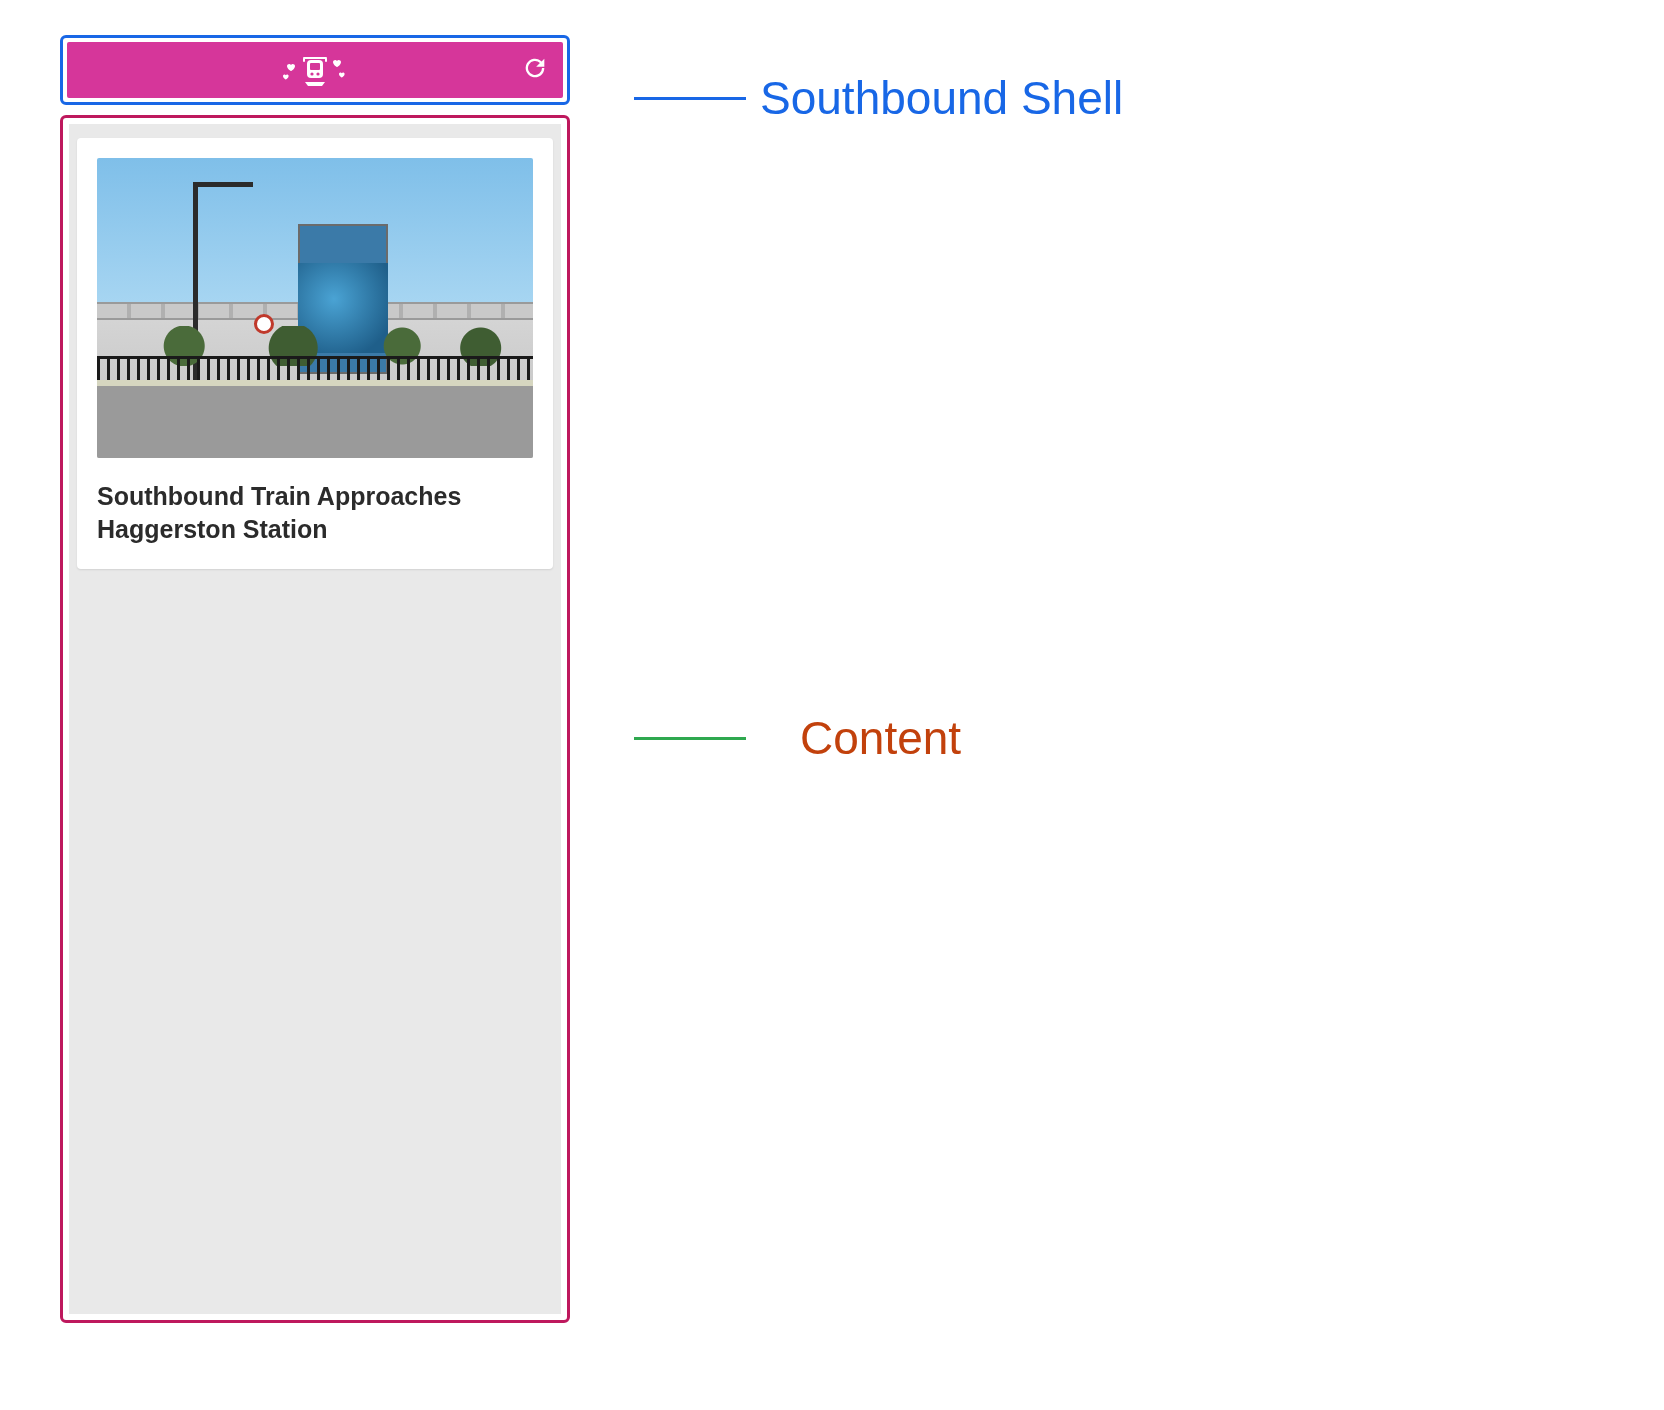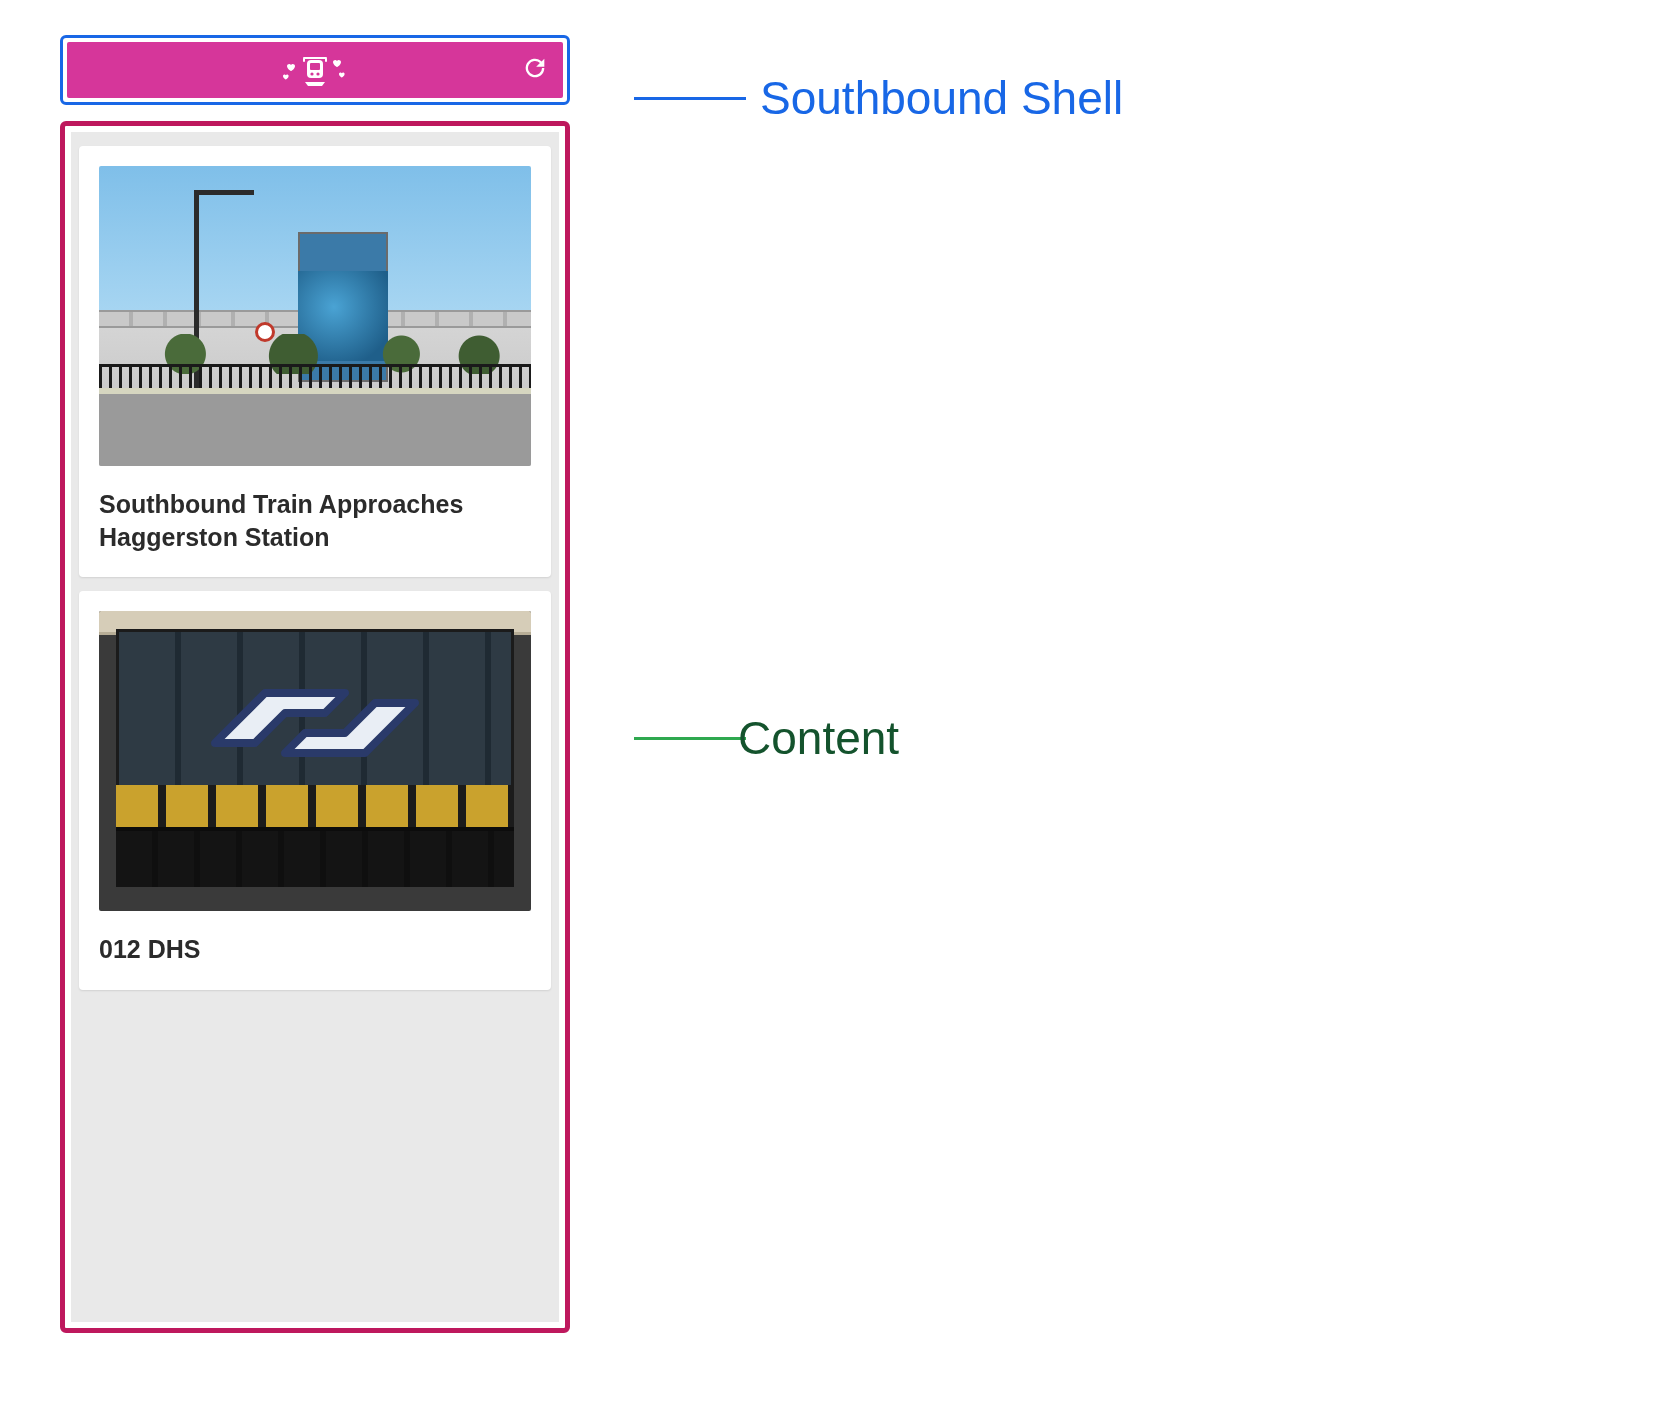--- a/index.html
+++ b/index.html
@@ -43,23 +43,23 @@
   .logo svg { display: block; }
   .refresh {
     position: absolute;
     right: 14px;
     top: 50%;
     transform: translateY(-50%);
     color: #fff;
     cursor: pointer;
   }
   .content-box {
-    border: 5px solid #be185d;
+    border: 3px solid #be185d;
     border-radius: 6px;
-    margin-top: 16px;
+    margin-top: 10px;
     padding: 6px;
     background: #fff;
   }
   .scroll-area {
     background: #e9e9e9;
     padding: 0 8px;
     height: 1190px;
     overflow: hidden;
   }
   .card {
@@ -164,21 +164,21 @@
   }
 
   
   .annotation {
     position: absolute;
     font-size: 46px;
     line-height: 1;
     white-space: nowrap;
   }
   .ann-shell { color: #1867e6; left: 700px; top: 40px; }
-  .ann-content { color: #14532d; left: 678px; top: 680px; }
+  .ann-content { color: #c2410c; left: 740px; top: 680px; }
   .connector {
     position: absolute;
     height: 3px;
   }
   .conn-shell { background: #1867e6; left: 574px; top: 62px; width: 112px; }
   .conn-content { background: #2fa84f; left: 574px; top: 702px; width: 112px; }
 </style>
 </head>
 <body>
 
@@ -228,35 +228,20 @@
             <div class="lamp"></div>
             <div class="bushes"></div>
             <div class="fence"></div>
             <div class="road"></div>
             <div class="curb"></div>
             <div class="sign"></div>
           </div>
           <div class="card-title">Southbound Train Approaches Haggerston Station</div>
         </div>
 
-        <div class="card">
-          <div class="thumb thumb2">
-            <div class="cornice"></div>
-            <div class="glass"></div>
-            <div class="band"></div>
-            <div class="truss"></div>
-            <div class="logo-wrap">
-              <svg width="240" height="120" viewBox="0 0 240 120">
-                <path d="M20 80 L70 30 H150 L130 50 H90 L60 80 Z
-                         M220 40 L170 90 H90 L110 70 H150 L180 40 Z" fill="#e9eef5" stroke="#2a3a6a" stroke-width="8" stroke-linejoin="round"></path>
-              </svg>
-            </div>
-          </div>
-          <div class="card-title">012 DHS</div>
-        </div>
 
       </div>
     </div>
 
   </div>
 
   <div class="connector conn-shell"></div>
   <div class="annotation ann-shell">Southbound Shell</div>
 
   <div class="connector conn-content"></div>

